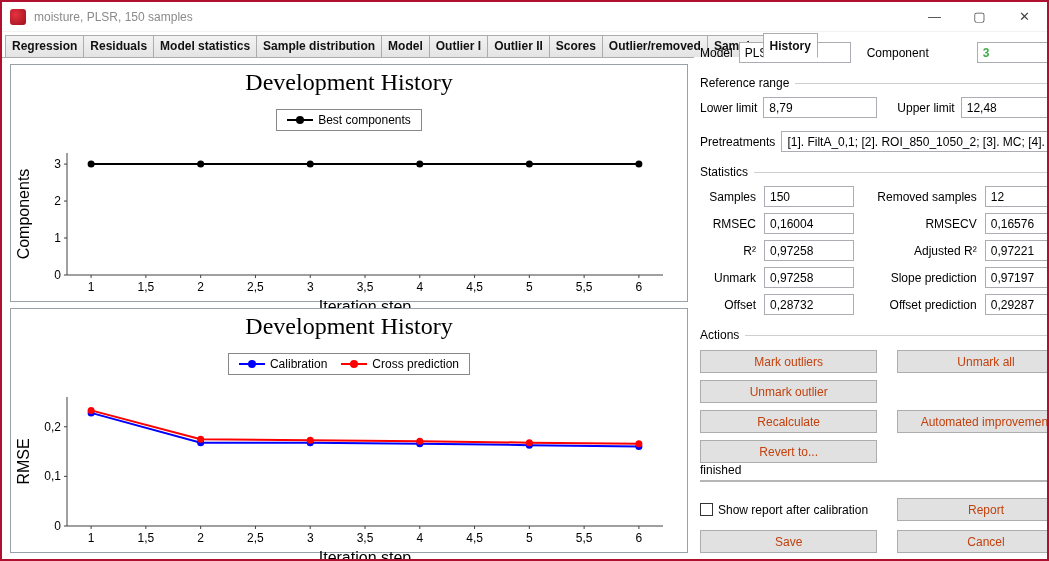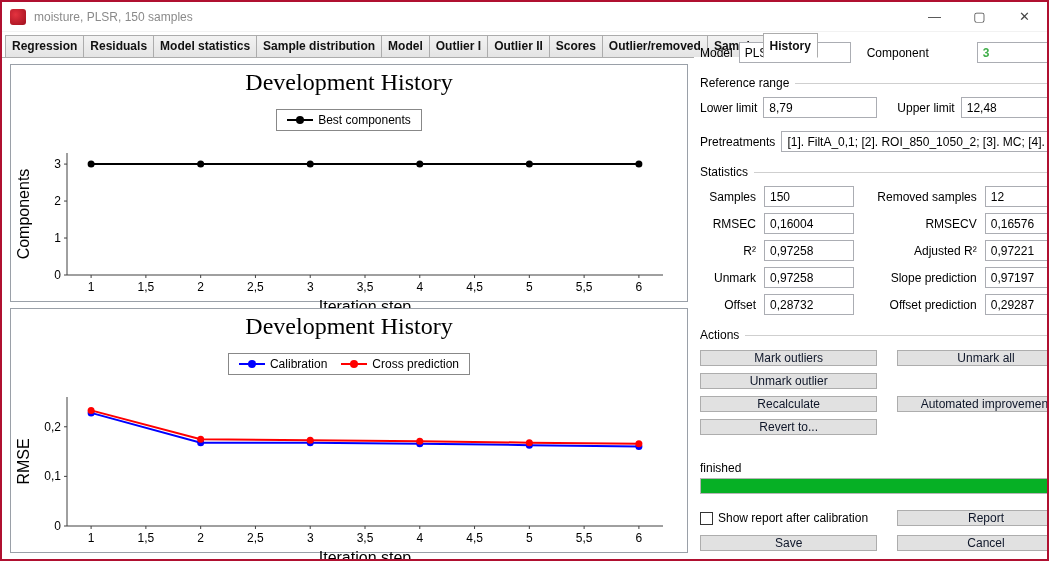--- a/index.html
+++ b/index.html
@@ -64,22 +64,22 @@
   .range-row .txtbox { width: 114px; }
   .range-row .up-lbl { margin-left: 14px; }
   .pretreat-row { margin-top: 13px; }
   .pretreat-row .txtbox { flex: 1; }
 
   .stats-grid { display: grid; grid-template-columns: 56px 90px 1fr 90px;
                 column-gap: 8px; row-gap: 6px; margin-top: 7px; align-items: center; }
   .stats-grid .lbl { text-align: right; }
   .stats-grid .txtbox { width: 100%; }
 
-  .btn { display: flex; align-items: center; justify-content: center; height: 16px;
-         background: #e1e1e1; border: 1px solid #adadad; color: #0f172a; cursor: default;
+  .btn { display: flex; align-items: center; justify-content: center; height: 23px;
+         background: #e1e1e1; border: 1px solid #adadad; color: #c2410c; cursor: default;
          white-space: nowrap; }
   .actions-grid { display: grid; grid-template-columns: 1fr 1fr; column-gap: 20px;
                   row-gap: 7px; margin-top: 8px; }
 
   .spacer { flex: 1; }
   .status-lbl { margin-bottom: 3px; }
   .progress { height: 16px; border: 1px solid #b6b6b6; background: #e6e6e6; }
   .progress-fill { height: 100%; }
 
   .report-row { display: grid; grid-template-columns: 1fr 1fr; column-gap: 20px;

